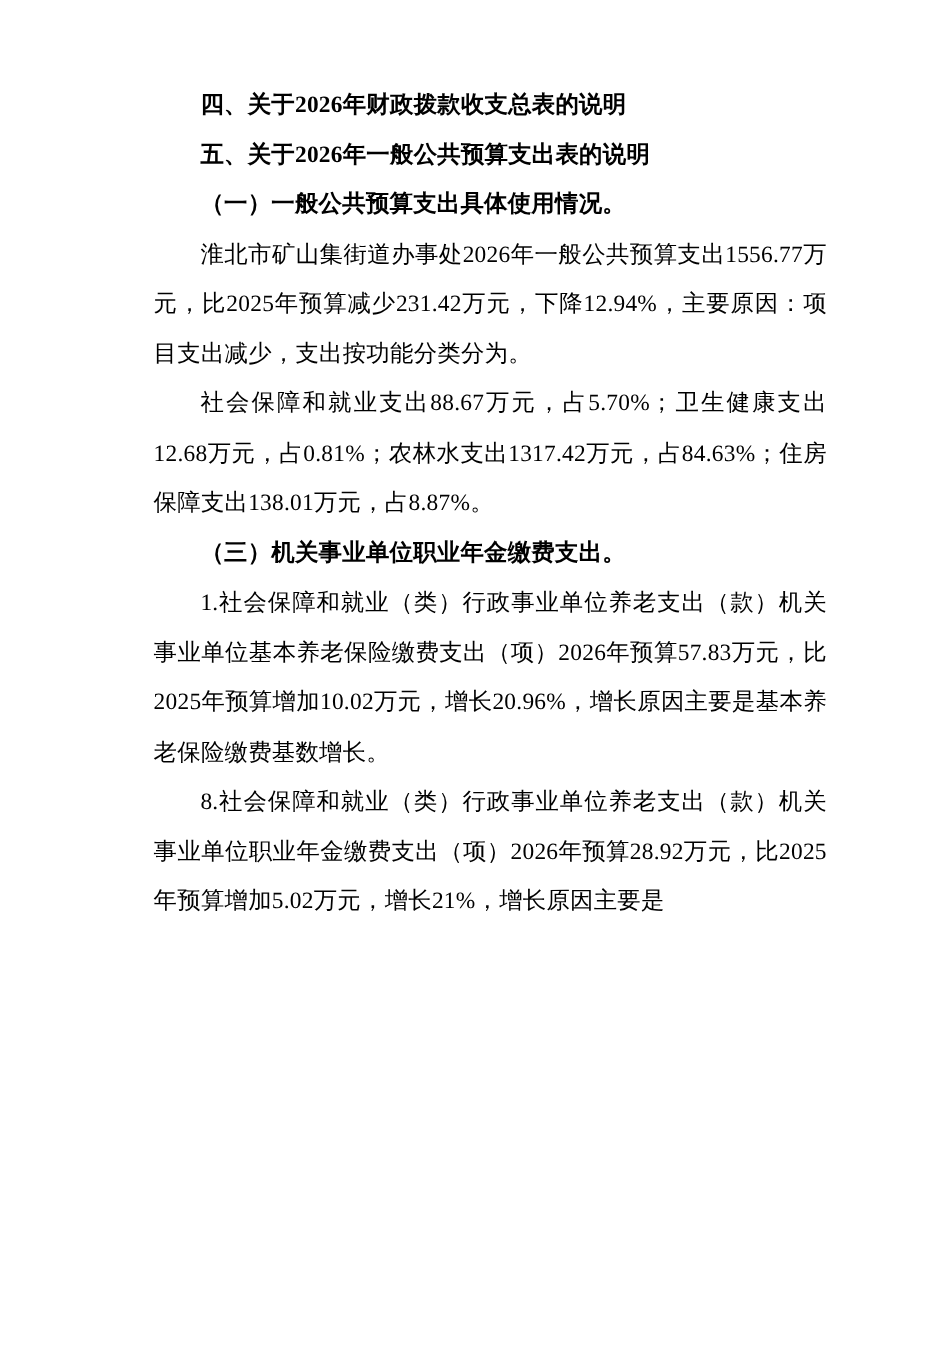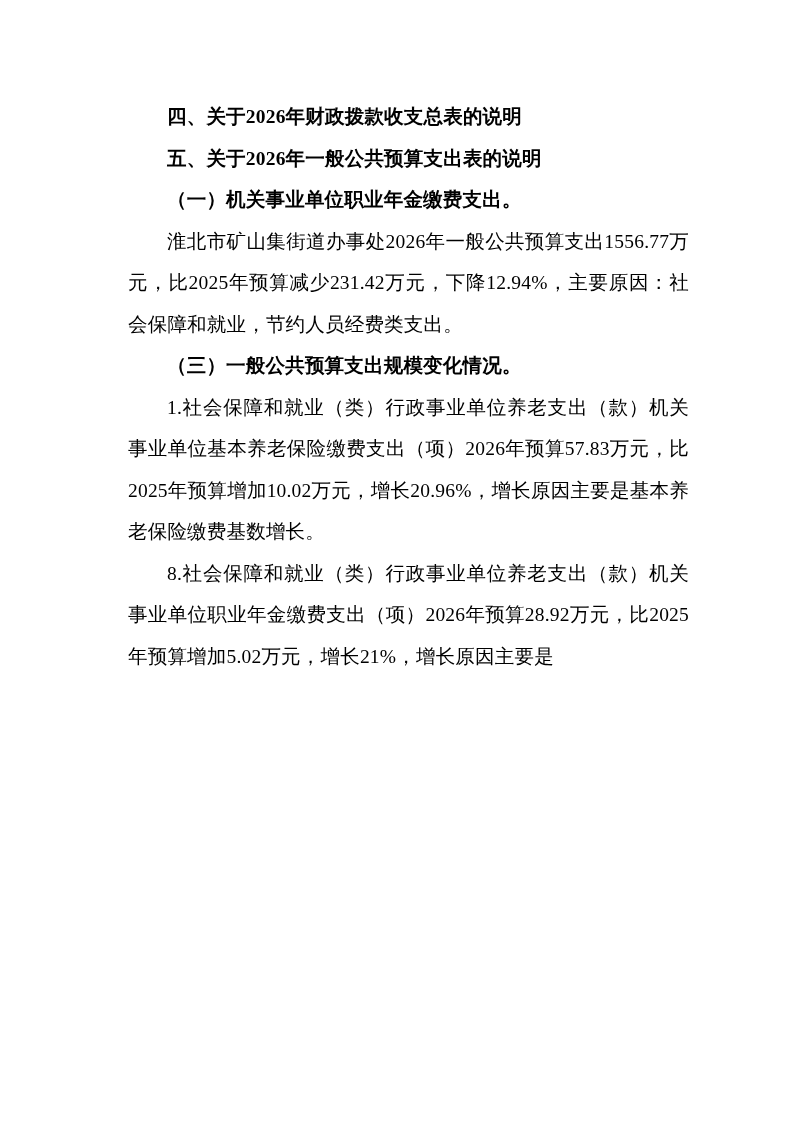--- a/index.html
+++ b/index.html
@@ -15,21 +15,21 @@
     position: relative;
     overflow: hidden;
   }
   .page {
     position: absolute;
     left: 0;
     top: 0;
     width: 793px;
     height: 1122px;
     box-sizing: border-box;
-    padding: 96px 104px 80px 128px;
+    padding: 67px 104px 80px 128px;
   }
   .doc-body {
     font-size: 19.5px;
     line-height: 41.5px;
   }
   p {
     margin: 0;
     text-align: justify;
     text-justify: inter-ideograph;
     letter-spacing: 0.2px;
@@ -58,26 +58,27 @@
 <body>
 
 <div class="page">
   <div class="doc-body">
 
     <p class="heading">四、关于2026年财政拨款收支总表的说明</p>
 
 
     <p class="heading">五、关于2026年一般公共预算支出表的说明</p>
 
-    <p class="subheading">（一）机关事业单位职业年金缴费支出。</p>
+    <p class="subheading">（一）一般公共预算支出具体使用情况。</p>
 
-    <p class="para">淮北市矿山集街道办事处2026年一般公共预算支出1556.77万元，比2025年预算减少231.42万元，下降12.94%，主要原因：社会保障和就业，节约人员经费类支出。</p>
+    <p class="para">淮北市矿山集街道办事处2026年一般公共预算支出1556.77万元，比2025年预算减少231.42万元，下降12.94%，主要原因：项目支出减少，支出按功能分类分为。</p>
 
 
+    <p class="para">社会保障和就业支出88.67万元，占5.70%；卫生健康支出12.68万元，占0.81%；农林水支出1317.42万元，占84.63%；住房保障支出138.01万元，占8.87%。</p>
 
-    <p class="subheading">（三）一般公共预算支出规模变化情况。</p>
+    <p class="subheading">（三）机关事业单位职业年金缴费支出。</p>
 
     <p class="para-mixed"><span class="b">1.社会保障和就业（类）行政事业单位养老支出（款）机关事业单位基本养老保险缴费支出（项）</span><span>2026年预算57.83万元，比2025年预算增加10.02万元，增长20.96%，增长原因主要是基本养老保险缴费基数增长。</span></p>
 
     <p class="para-mixed"><span class="b">8.社会保障和就业（类）行政事业单位养老支出（款）机关事业单位职业年金缴费支出（项）</span><span>2026年预算28.92万元，比2025年预算增加5.02万元，增长21%，增长原因主要是</span></p>
 
   </div>
 </div>
 
 </body></html>

